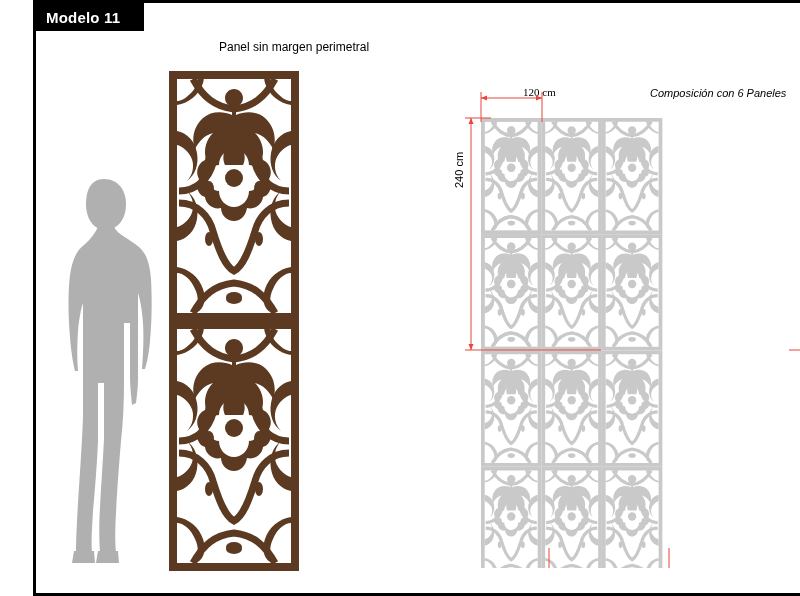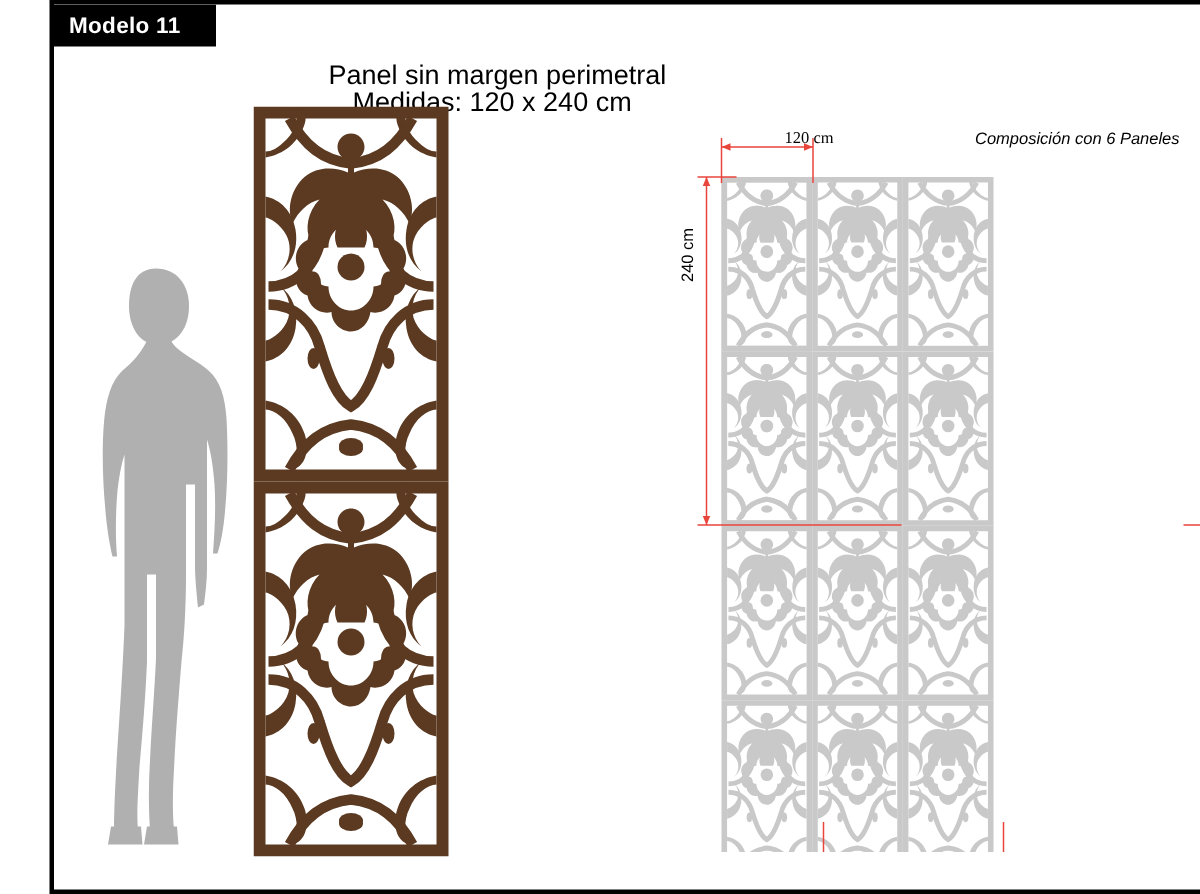--- a/index.html
+++ b/index.html
@@ -33,21 +33,21 @@
     font-weight: bold;
     display: flex;
     align-items: center;
     padding-left: 10px;
     box-sizing: border-box;
     letter-spacing: 0.2px;
   }
   
   .caption {
     position: absolute;
-    font-size: 18px;
+    font-size: 12px;
     color: #000000;
     white-space: nowrap;
   }
   #caption-line1 {
     left: 183px;
     top: 37px;
   }
   #caption-line2 {
     left: 199px;
     top: 55px;
@@ -103,21 +103,20 @@
   svg { display: block; }
 </style>
 </head>
 <body>
 
 <div id="page">
 
   <div id="title-badge">Modelo 11</div>
 
   <div class="caption" id="caption-line1">Panel sin margen perimetral</div>
-  <div class="caption" id="caption-line2">Medidas: 120 x 240 cm</div>
   <div class="caption" id="caption-composition">Composición con 6 Paneles</div>
 
   <div id="label-120">120 cm</div>
   <div id="label-240">240 cm</div>
 
   <div id="human">
     <svg viewBox="0 0 120 395" width="120" height="395" aria-hidden="true">
       <g fill="#b0b0b0">
 
         <path d="M58 6 C72 6 80 17 80 31 C80 45 73 56 60 57 C47 57 40 45 40 31 C40 17 45 6 58 6 Z"></path>

